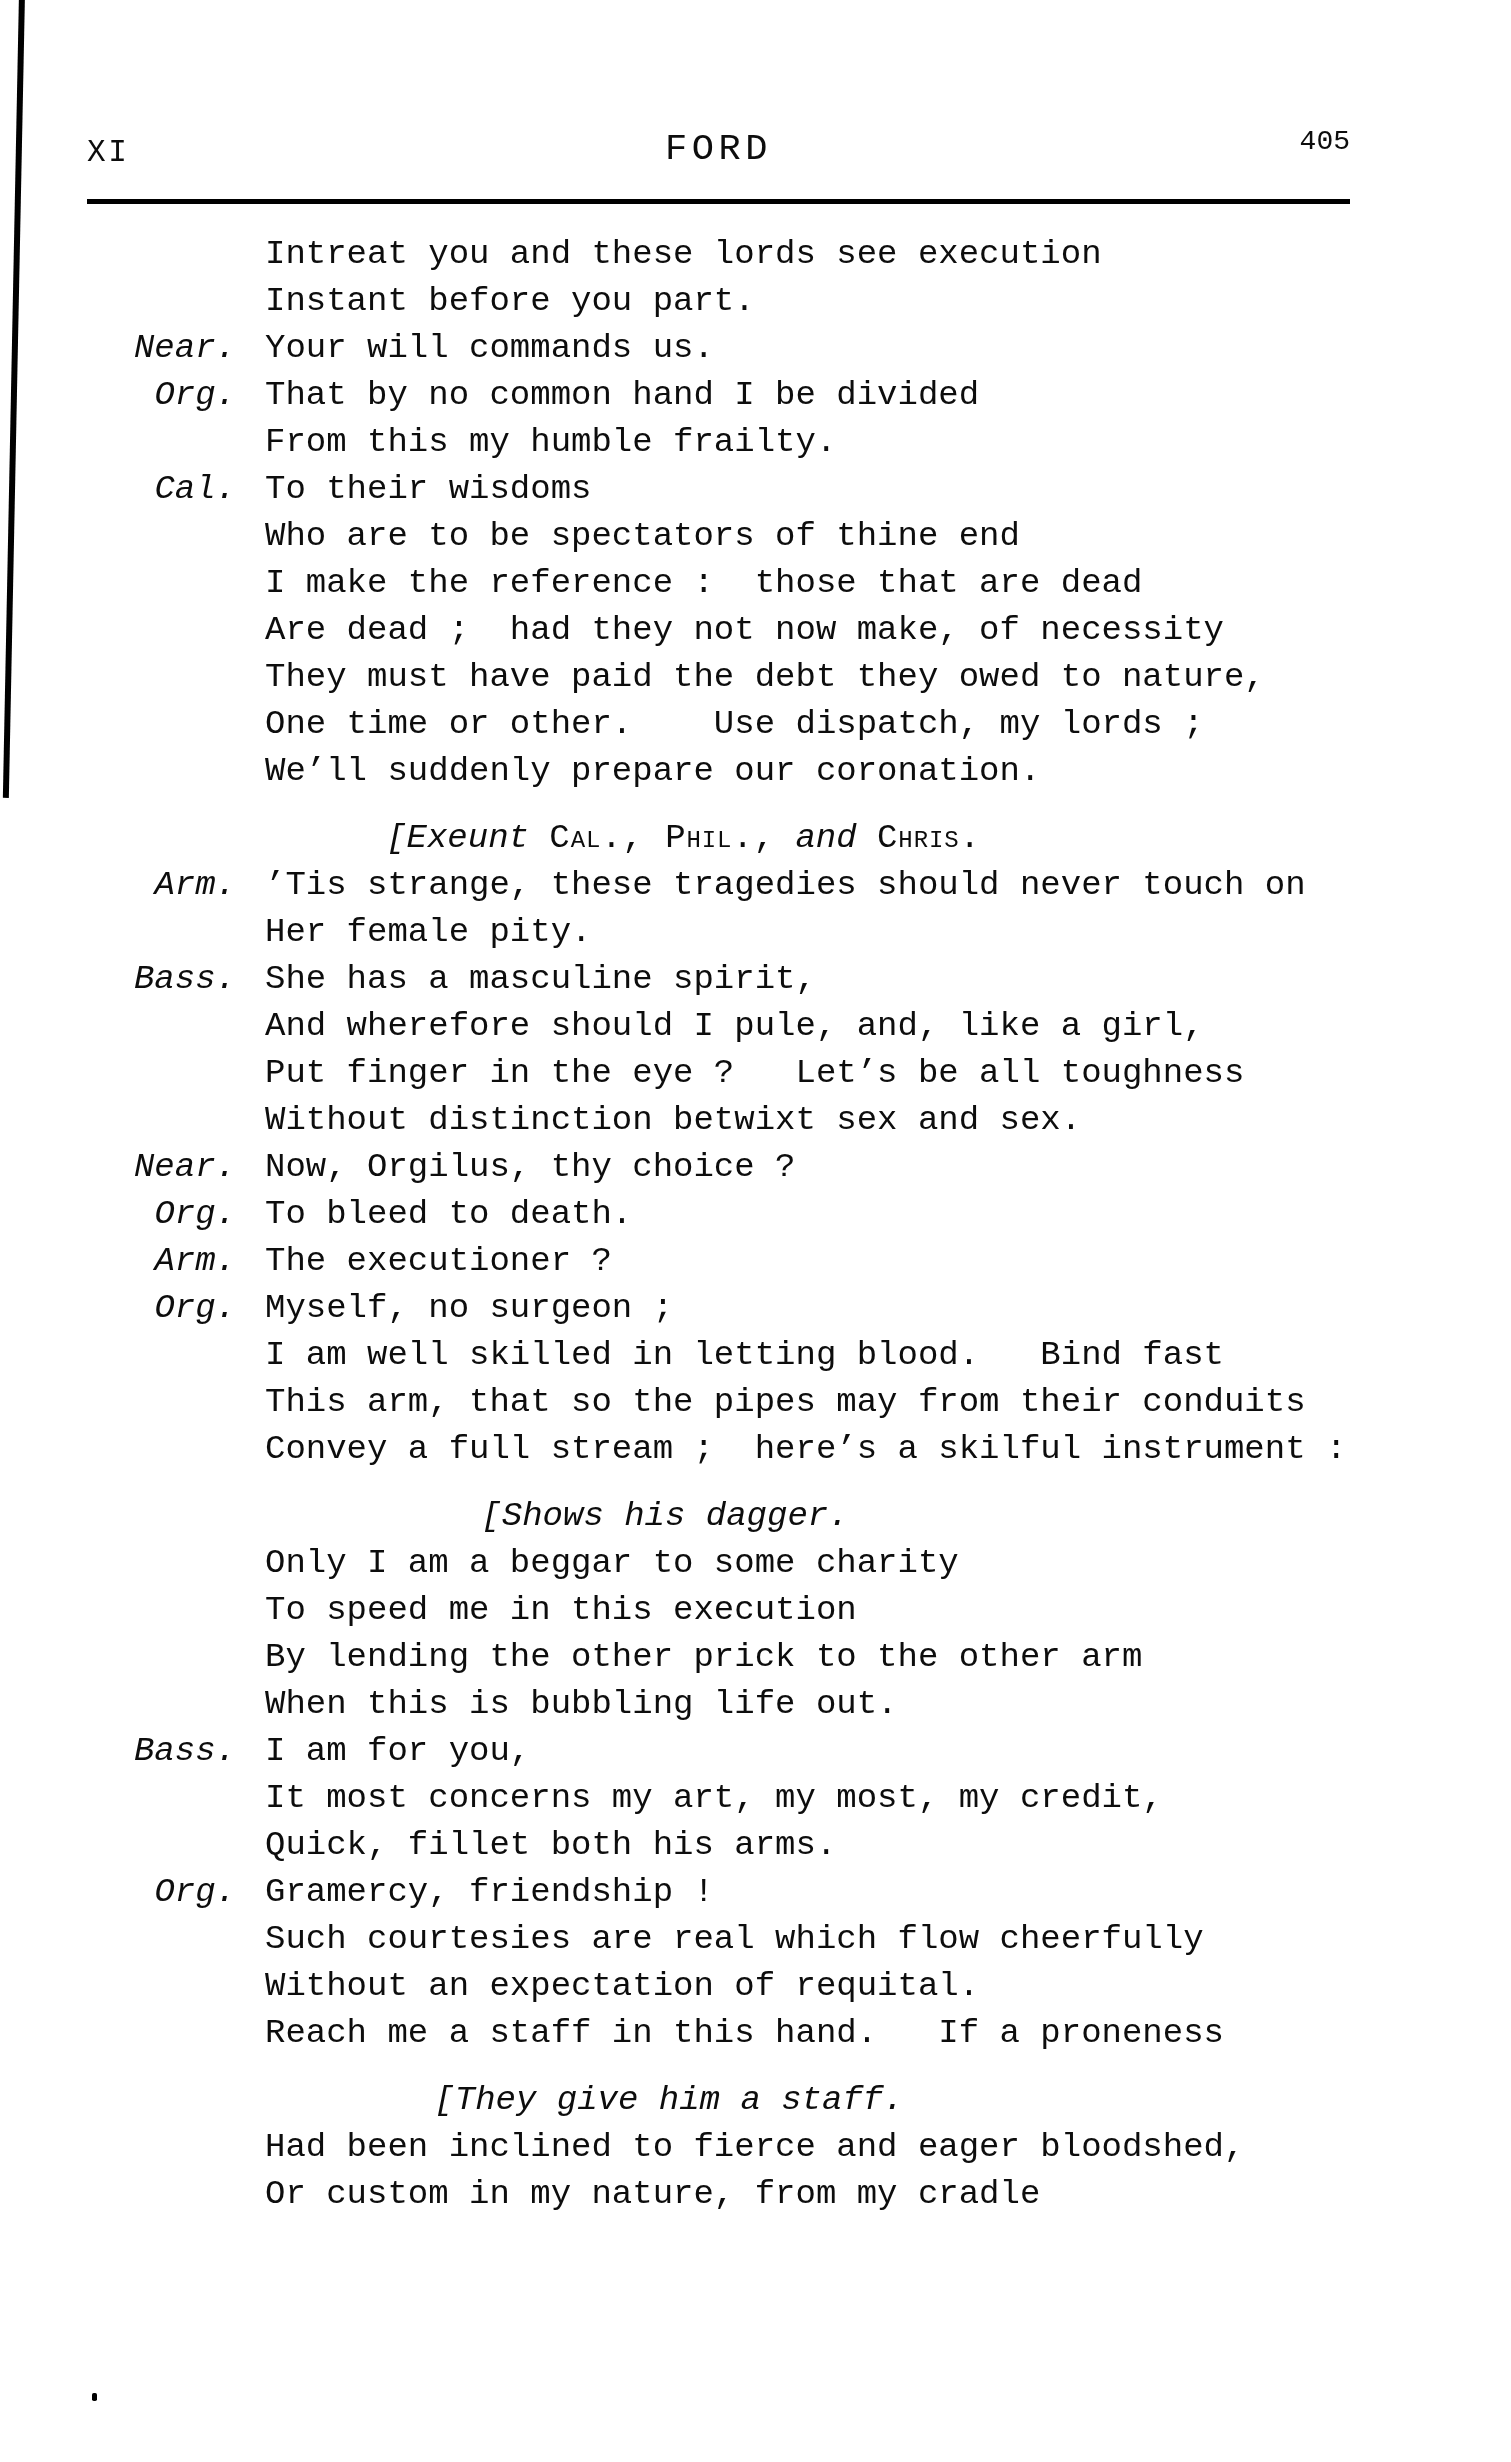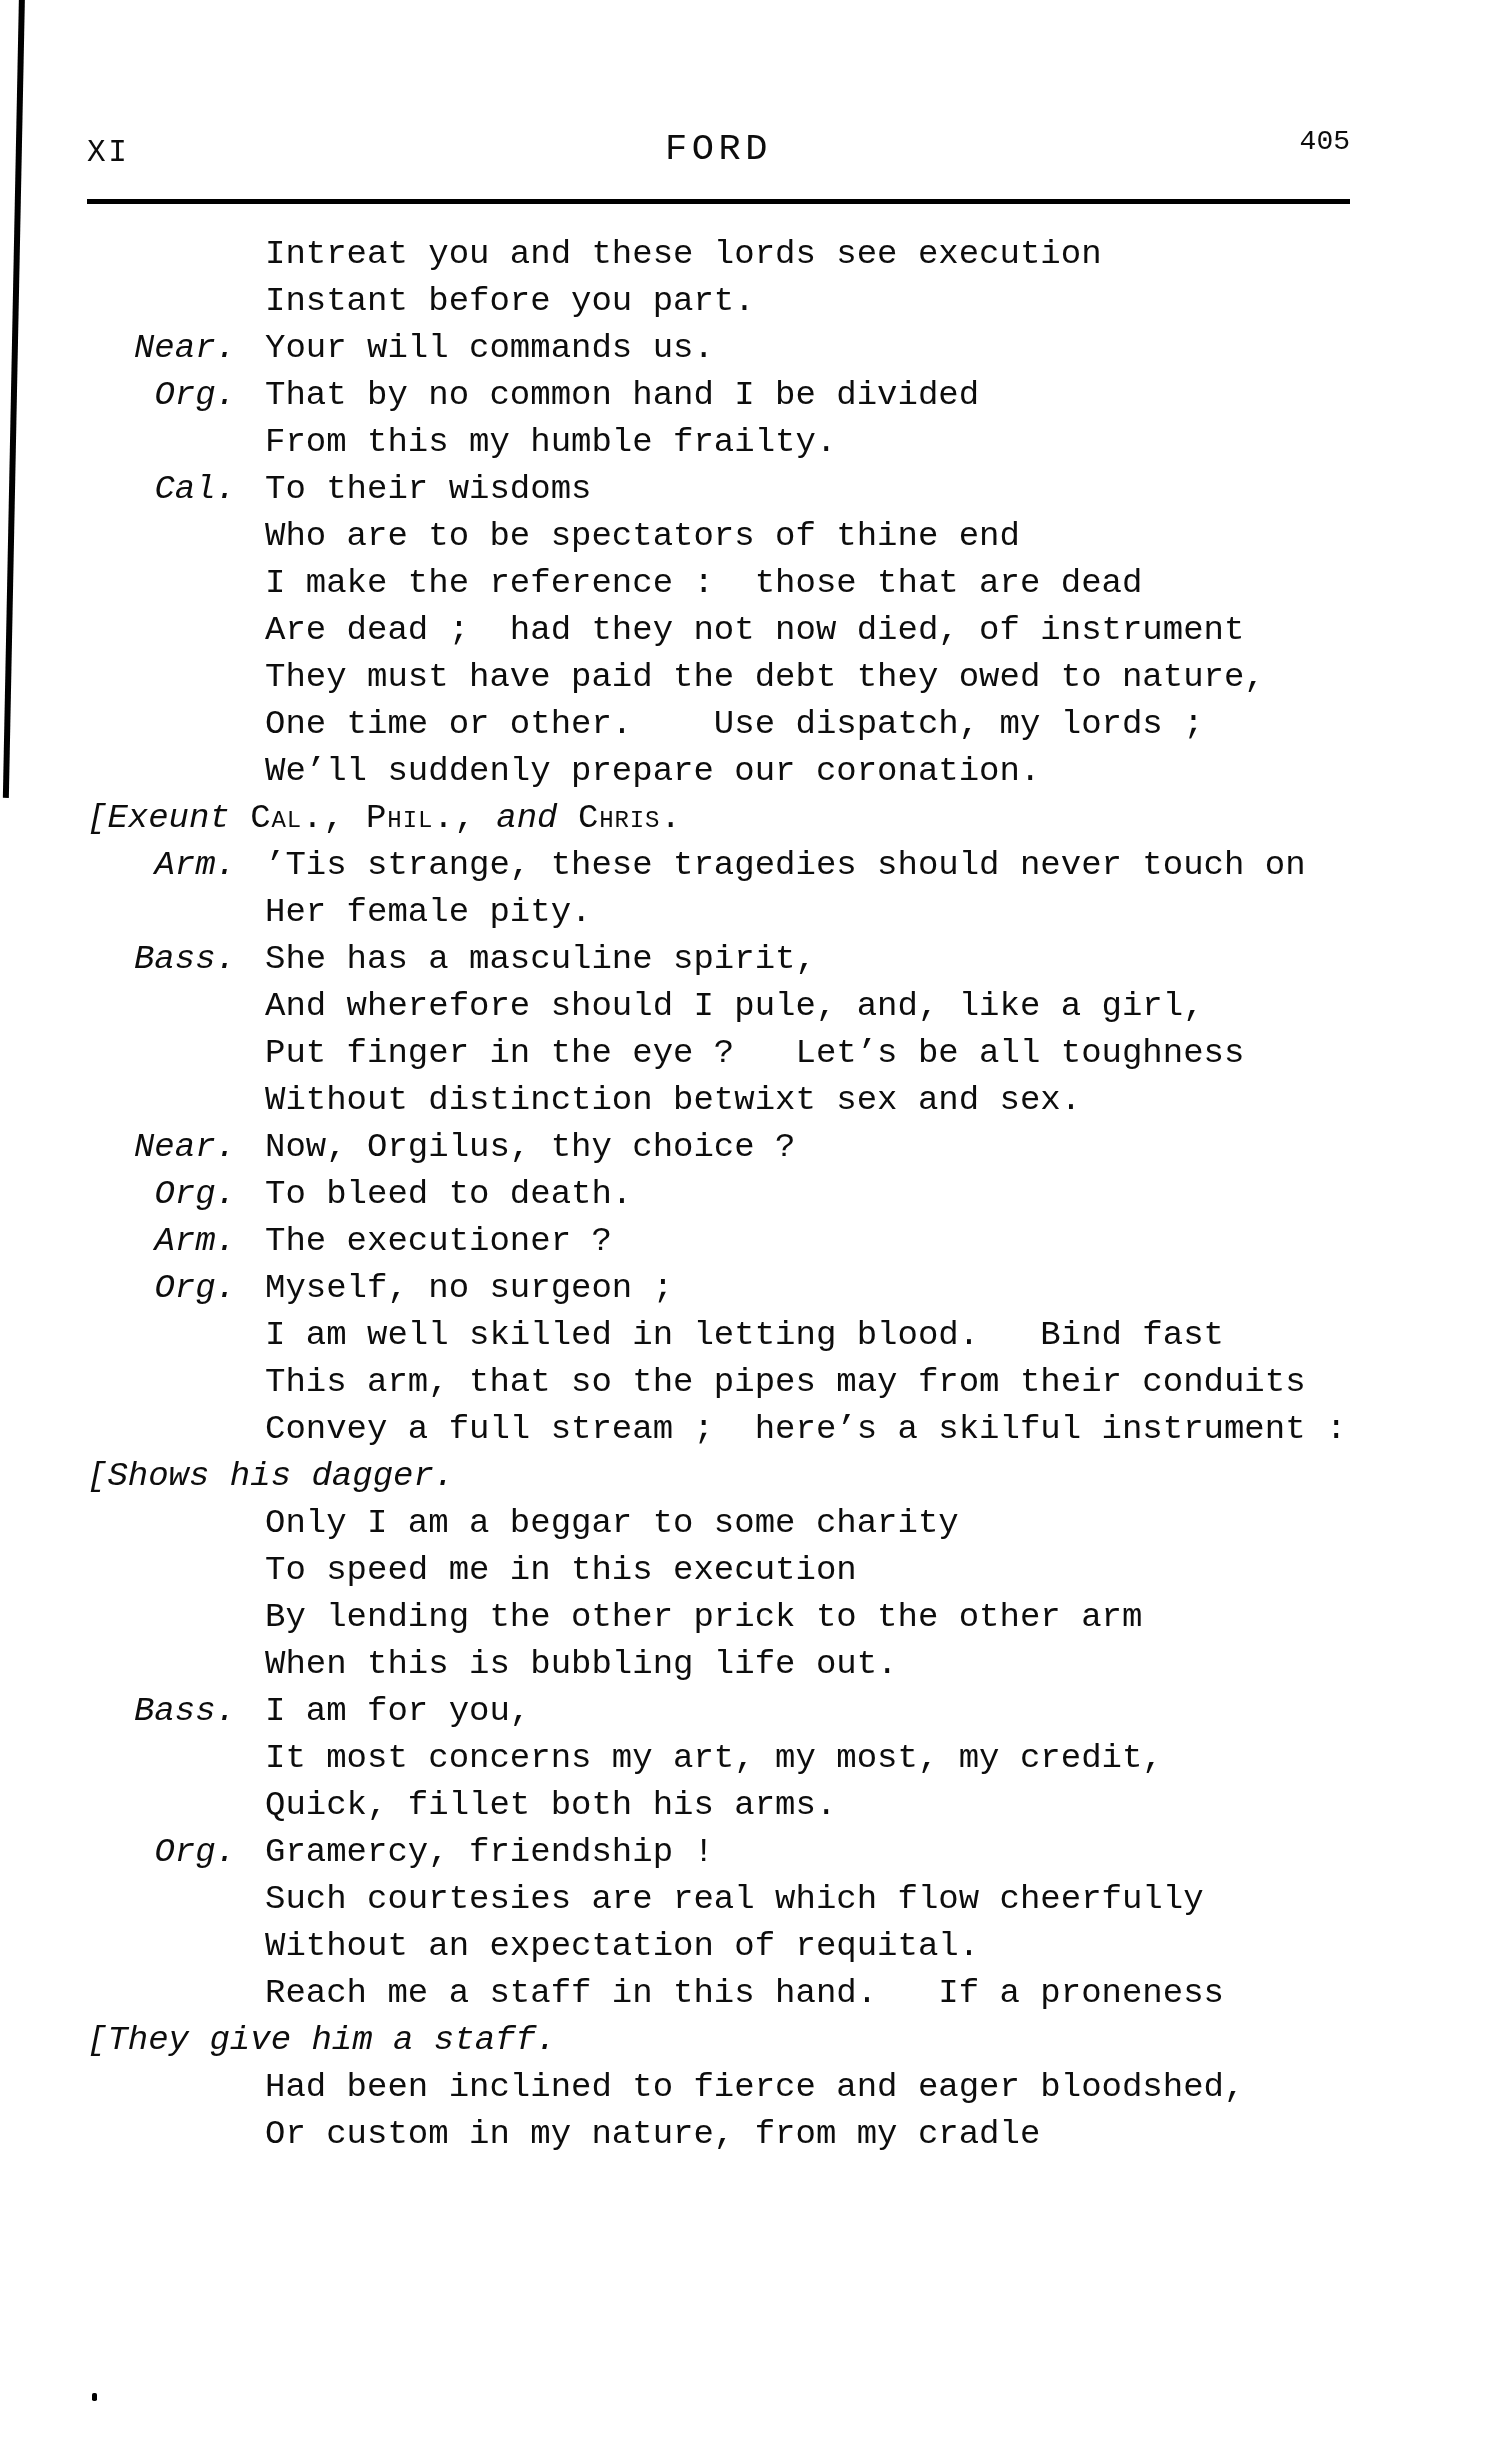--- a/index.html
+++ b/index.html
@@ -30,21 +30,21 @@
   .text-body{
     position:absolute;left:87px;top:231px;width:1263px;
     font-size:34px;line-height:47px;
   }
   .line{position:relative;white-space:pre-wrap;}
   .line.verse{padding-left:178px;}
   .speaker{
     position:absolute;left:0;top:0;width:149px;
     text-align:right;font-style:italic;
   }
-  .line.stage{padding-left:0;text-align:left;}
+  .line.stage{padding-left:0;text-align:center;margin-top:20px;}
   .stage-exeunt-pos{padding-right:70px;}
   .stage-dagger-pos{padding-right:107px;}
   .stage-staff-pos{padding-right:99px;}
   .it{font-style:italic;}
   .sc{font-style:normal;font-variant:small-caps;letter-spacing:0.9px;}
 </style>
 </head>
 <body>
 
 <div class="page">
@@ -62,21 +62,21 @@
   <div class="text-body">
       <div class="line verse"><span>Intreat you and these lords see execution</span></div>
       <div class="line verse"><span>Instant before you part.</span></div>
       <div class="line verse"><span class="speaker">Near.</span><span>Your will commands us.</span></div>
       <div class="line verse"><span class="speaker">Org.</span></div>
       <div class="line verse"><span>That by no common hand I be divided</span></div>
       <div class="line verse"><span>From this my humble frailty.</span></div>
       <div class="line verse"><span class="speaker">Cal.</span><span>To their wisdoms</span></div>
       <div class="line verse"><span>Who are to be spectators of thine end</span></div>
       <div class="line verse"><span>I make the reference :  those that are dead</span></div>
-      <div class="line verse"><span>Are dead ;  had they not now died, of instrument</span></div>
+      <div class="line verse"><span>Are dead ;  had they not now make, of necessity</span></div>
       <div class="line verse"><span>They must have paid the debt they owed to nature,</span></div>
       <div class="line verse"><span>One time or other.    Use dispatch, my lords ;</span></div>
       <div class="line verse"><span>We’ll suddenly prepare our coronation.</span></div>
       <div class="line stage stage-exeunt-pos"><span class="it">[Exeunt </span><span class="sc">Cal., Phil.,</span><span class="it"> and </span><span class="sc">Chris.</span></div>
       <div class="line verse"><span class="speaker">Arm.</span><span>’Tis strange, these tragedies should never touch on</span></div>
       <div class="line verse"><span>Her female pity.</span></div>
       <div class="line verse"><span class="speaker">Bass.</span><span>She has a masculine spirit,</span></div>
       <div class="line verse"><span>And wherefore should I pule, and, like a girl,</span></div>
       <div class="line verse"><span>Put finger in the eye ?   Let’s be all toughness</span></div>
       <div class="line verse"><span>Without distinction betwixt sex and sex.</span></div>

